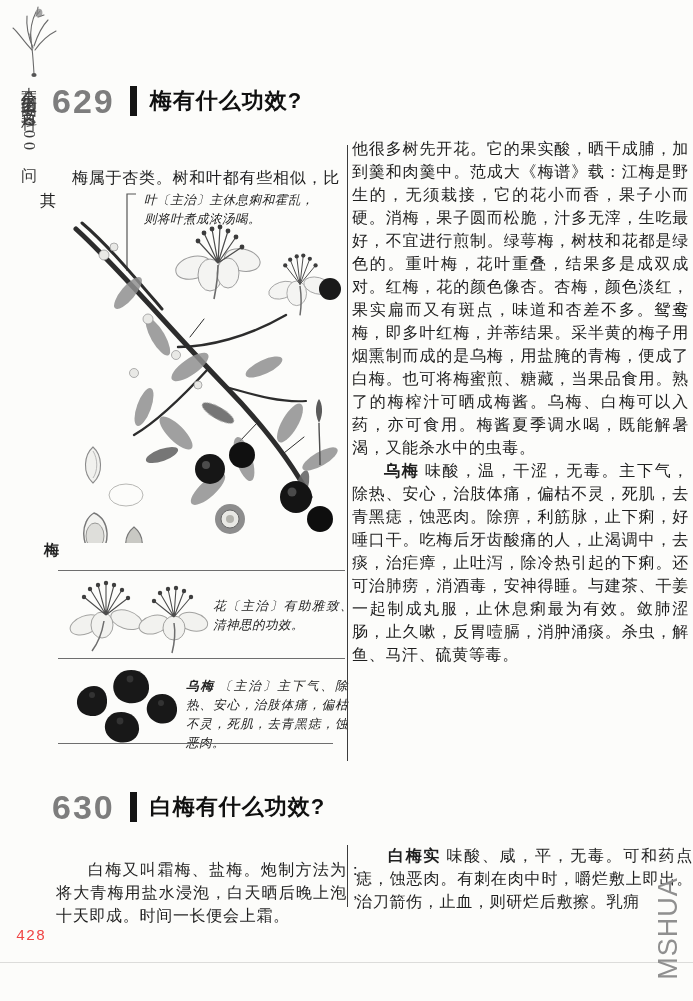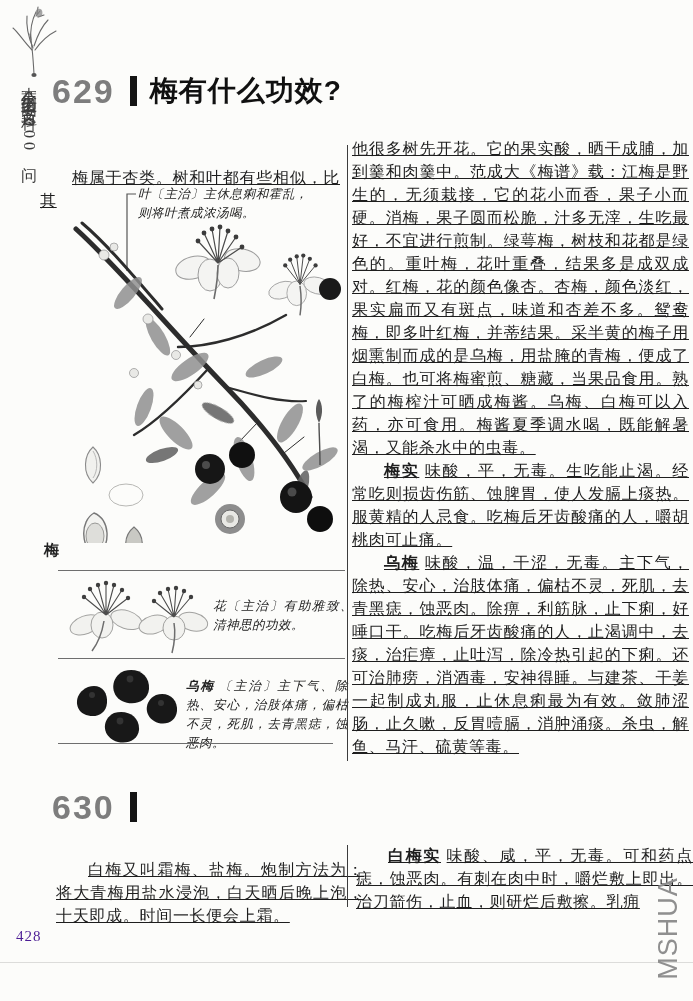--- a/index.html
+++ b/index.html
@@ -12,39 +12,39 @@
   
   .spine-title{
     writing-mode:vertical-rl;text-orientation:mixed;
     font-family:"Liberation Serif",serif;
     font-size:16px;letter-spacing:4px;color:#3a3a3a;
   }
   
   .sec-header{display:flex;align-items:center;font-family:"Liberation Sans",sans-serif;}
   .sec-num{font-size:34px;font-weight:900;color:#7d7d7d;letter-spacing:2px;line-height:1;}
   .sec-bar{width:7px;height:30px;background:#141414;margin:0 13px 0 15px;}
-  .sec-title{font-size:28px;font-weight:900;color:#101010;letter-spacing:1px;}
+  .sec-title{font-size:22px;font-weight:900;color:#101010;letter-spacing:1px;}
   
   .bodytext{
     font-size:16px;line-height:23px;letter-spacing:0.7px;
-    text-align:justify;color:#1e1e1e;text-decoration:underline;
+    text-align:justify;color:#1e1e1e;
   }
   .bodytext p{margin:0;}
   .indent{text-indent:2em;}
   .lead{font-weight:bold;margin-right:0.35em;}
   
   .fig-note{
     font-style:italic;font-size:12.5px;line-height:19px;
     letter-spacing:0.5px;color:#222;text-align:justify;
   }
   .fig-note .lead{font-style:italic;}
   .divider-h{height:1px;background:#6e6e6e;}
   .divider-v{width:1px;background:#3c3c3c;}
   .plant-label{font-size:15px;font-weight:600;color:#222;}
-  .page-num{font-family:Liberation Serif, serif;font-size:15px;color:#4c1d95;letter-spacing:1px;}
+  .page-num{font-family:Liberation Mono, monospace;font-size:15px;color:#ef4444;letter-spacing:1px;}
   .watermark-box{display:flex;align-items:center;justify-content:center;}
   .watermark{
     transform:rotate(-90deg);white-space:nowrap;
     font-family:"Liberation Sans",sans-serif;
     font-size:27px;color:#8f8f8f;letter-spacing:1px;
   }
   .bottom-rule{height:1px;background:#dcdcda;}
   svg{display:block;}
 </style>
 </head>
@@ -61,31 +61,31 @@
       <path d="M21 36 C20 26 22 16 26 8"></path>
       <path d="M26 12 l4 -5 M28 13 l6 -2 M27 10 l1 -7"></path>
     </g>
     <ellipse cx="29" cy="9" rx="3.4" ry="4.2" fill="#8a8a8a" opacity="0.75"></ellipse>
     <ellipse cx="24" cy="71" rx="2.6" ry="2" fill="#555"></ellipse>
   </svg>
 </div>
 
 <div class="abs spine-title" style="left:18px;top:74px;height:180px;">本草纲目图文百科1000问</div>
 
-<div class="abs sec-header" style="left:52px;top:72px;">
+<div class="abs sec-header" style="left:52px;top:84px;">
   <span class="sec-num">629</span>
   <span class="sec-bar"></span>
   <span class="sec-title">梅有什么功效?</span>
 </div>
 
 <p class="abs bodytext indent" style="left:40px;top:150px;width:300px;">梅属于杏类。树和叶都有些相似，比其</p>
 
 <div class="abs" style="left:58px;top:185px;width:289px;height:562px;">
 
-  <p class="abs fig-note" style="left:80px;top:0;width:170px;margin:0;">叶〔主治〕主休息痢和霍乱，则将叶煮成浓汤喝。</p>
+  <p class="abs fig-note" style="left:80px;top:0;width:170px;margin:6px;">叶〔主治〕主休息痢和霍乱，则将叶煮成浓汤喝。</p>
   <svg class="abs" style="left:62px;top:4px;" width="18" height="84" viewBox="0 0 18 84">
     <path d="M16 5 H7 V82" fill="none" stroke="#555" stroke-width="1.2"></path>
   </svg>
 
   <svg class="abs" style="left:0;top:12px;" width="289" height="346" viewBox="0 0 289 346">
     <g stroke="#2c2c2c" stroke-linecap="round" fill="none">
       <path d="M18 32 C60 70 110 130 168 190 C205 228 235 268 252 300" stroke-width="5"></path>
       <path d="M24 26 C50 48 80 84 104 112" stroke-width="3"></path>
       <path d="M120 150 C150 150 190 140 228 118" stroke-width="2.4"></path>
       <path d="M150 172 C128 196 100 224 76 238" stroke-width="2.4"></path>
@@ -262,30 +262,28 @@
   </p>
 
   <div class="abs divider-h" style="left:0;top:558px;width:275px;"></div>
 </div>
 
 <div class="abs divider-v" style="left:347px;top:145px;height:616px;"></div>
 
 <div class="abs bodytext" style="left:352px;top:137px;width:337px;">
   <p>他很多树先开花。它的果实酸，晒干成脯，加到羹和肉羹中。范成大《梅谱》载：江梅是野生的，无须栽接，它的花小而香，果子小而硬。消梅，果子圆而松脆，汁多无滓，生吃最好，不宜进行煎制。绿萼梅，树枝和花都是绿色的。重叶梅，花叶重叠，结果多是成双成对。红梅，花的颜色像杏。杏梅，颜色淡红，果实扁而又有斑点，味道和杏差不多。鸳鸯梅，即多叶红梅，并蒂结果。采半黄的梅子用烟熏制而成的是乌梅，用盐腌的青梅，便成了白梅。也可将梅蜜煎、糖藏，当果品食用。熟了的梅榨汁可晒成梅酱。乌梅、白梅可以入药，亦可食用。梅酱夏季调水喝，既能解暑渴，又能杀水中的虫毒。</p>
   <p class="indent">
-    <span class="lead">梅实</span><span>味酸，平，无毒。生吃能止渴。经常吃则损齿伤筋、蚀脾胃，使人发膈上痰热。服黄精的人忌食。吃梅后牙齿酸痛的人，嚼胡桃肉可止痛。</span>
-  </p>
-  <p class="indent">
     <span class="lead">乌梅</span><span>味酸，温，干涩，无毒。主下气，除热、安心，治肢体痛，偏枯不灵，死肌，去青黑痣，蚀恶肉。除痹，利筋脉，止下痢，好唾口干。吃梅后牙齿酸痛的人，止渴调中，去痰，治疟瘴，止吐泻，除冷热引起的下痢。还可治肺痨，消酒毒，安神得睡。与建茶、干姜一起制成丸服，止休息痢最为有效。敛肺涩肠，止久嗽，反胃噎膈，消肿涌痰。杀虫，解鱼、马汗、硫黄等毒。</span>
   </p>
 </div>
 
 <div class="abs sec-header" style="left:52px;top:790px;">
   <span class="sec-num">630</span>
   <span class="sec-bar"></span>
+  <span class="sec-title">白梅有什么功效?</span>
 </div>
 
 <p class="abs bodytext indent" style="left:38px;top:840px;width:308px;margin:18px;">白梅又叫霜梅、盐梅。炮制方法为：将大青梅用盐水浸泡，白天晒后晚上泡，十天即成。时间一长便会上霜。</p>
 
 <div class="abs divider-v" style="left:347px;top:845px;height:62px;"></div>
 
 <p class="abs bodytext indent" style="left:352px;top:840px;width:337px;margin:4px;">
   <span class="lead">白梅实</span><span>味酸、咸，平，无毒。可和药点痣，蚀恶肉。有刺在肉中时，嚼烂敷上即出。治刀箭伤，止血，则研烂后敷擦。乳痈</span>
 </p>
 

